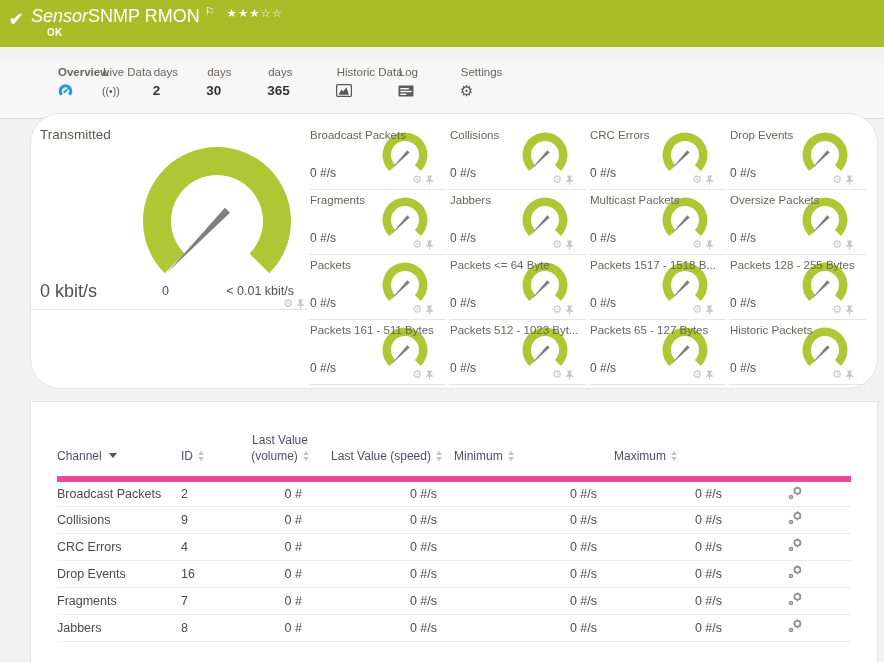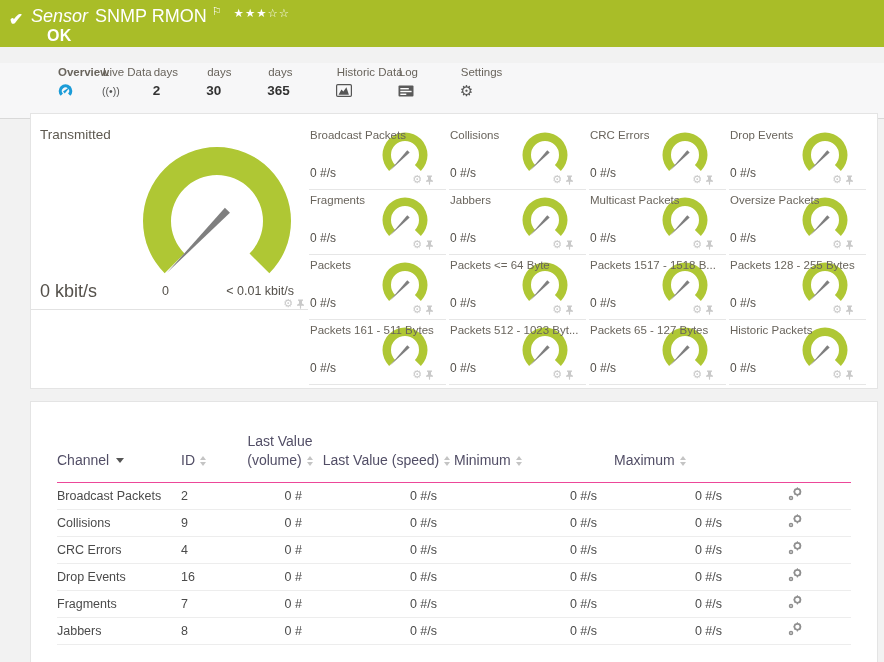--- a/index.html
+++ b/index.html
@@ -4,45 +4,45 @@
 <style>
   * { margin:0; padding:0; box-sizing:border-box; }
   html,body { width:884px; height:662px; overflow:hidden; background:#f2f2f2;
               font-family:"Liberation Sans", sans-serif; }
   .page { position:relative; width:884px; height:662px; overflow:hidden; background:#f2f2f2; }
 
   
   .topbar { position:absolute; left:0; top:0; width:884px; height:47px; background:#a9bd28; }
   .check { position:absolute; left:9px; top:9px; color:#fff; font-size:17px; font-weight:bold; }
   .titleline { position:absolute; left:31px; top:5px; color:#fff; font-size:18px; white-space:nowrap; }
-  .titleline .type { font-style:italic; font-weight:300; margin-right:7px; }
+  .titleline .type { font-style:italic; font-weight:300; }
   .titleline .name { font-weight:400; }
   .flag { font-size:11px; vertical-align:7px; margin-left:5px; cursor:pointer; }
   .stars { margin-left:12px; font-size:11.5px; letter-spacing:1px; vertical-align:5px; }
   .stars span { cursor:pointer; }
-  .statusline { position:absolute; left:47px; top:27px; color:#fff; font-size:16px; font-weight:bold; letter-spacing:.3px; }
+  .statusline { position:absolute; left:47px; top:27px; color:#fff; font-size:10px; font-weight:bold; letter-spacing:.3px; }
 
   
   .tabs { position:absolute; left:0; top:63px; width:884px; height:56px; background:#f7f7f8;
           border-bottom:1px solid #d9d9d9; display:flex; align-items:center; padding-left:57px; }
   .tab { position:relative; height:100%; display:flex; align-items:center; gap:7px;
          font-size:13.5px; color:#555; cursor:pointer; white-space:nowrap; }
   .tab + .tab { margin-left:46px; }
   .tab:nth-child(2) { margin-left:28px; }
   .tab:nth-child(3) { margin-left:33px; }
   .tab .num { font-weight:700; color:#333; }
   .tab.active { color:#222; font-weight:700; }
   .tab.active::after { content:""; position:absolute; left:0; right:0; bottom:0; height:3px; background:#1b9cd8; }
   .ticon { display:inline-flex; align-items:center; color:#555; }
   .livetxt { font-size:10.5px; letter-spacing:0; color:#555; }
   .gearglyph { font-size:15px; color:#555; line-height:1; }
 
   
   .card { position:absolute; left:30px; width:848px; background:#fff; border:1px solid #e4e4e4; }
-  .gauges-card { top:113px; height:276px; }
+  .gauges-card { top:113px; height:276px;border-radius:30px; }
   .table-card  { top:401px; height:262px; padding:0 26px; overflow:hidden; }
 
   
   .primary { position:absolute; left:0; top:0; width:277px; height:196px; border-bottom:1px solid #e2e2e2; }
   .ptitle { position:absolute; left:9px; top:13px; font-size:13.5px; color:#5e5950; }
   .pgauge { position:absolute; left:106px; top:31px; }
   .pvalue { position:absolute; left:9px; bottom:7px; font-size:18px; color:#54504a; }
   .pmin   { position:absolute; left:131px; bottom:11px; font-size:12.5px; color:#54504a; }
   .pmax   { position:absolute; right:14px; bottom:11px; font-size:12.5px; color:#54504a; }
   .picons { position:absolute; right:3px; bottom:0px; display:flex; gap:3px; align-items:center; }
@@ -56,22 +56,22 @@
   .tgauge { position:absolute; right:15px; top:6px; z-index:1; line-height:0; }
   .tvalue { position:absolute; left:1px; bottom:9px; font-size:12px; color:#54504a; }
   .ticons { position:absolute; right:12px; bottom:4px; display:flex; gap:3px; align-items:center; }
   .mini-gear { font-size:11px; color:#c9c9c9; line-height:1; cursor:pointer; }
   .pin-icon { cursor:pointer; line-height:0; }
 
   
   table { width:100%; border-collapse:collapse; table-layout:fixed; }
   col.c0{width:124px} col.c1{width:60px} col.c2{width:78px} col.c3{width:135px}
   col.c4{width:160px} col.c5{width:125px} col.c6{width:auto}
-  thead th { font-size:14px; font-weight:400; color:#524e66; padding:30px 0 12px;
-             border-bottom:1px solid #ec4899; vertical-align:bottom; line-height:1.35; cursor:pointer; }
+  thead th { font-size:12px; font-weight:400; color:#524e66; padding:30px 0 12px;
+             border-bottom:6px solid #ec4899; vertical-align:bottom; line-height:1.35; cursor:pointer; }
   thead th.c0, thead th.c1 { text-align:left; }
   thead th.c2, thead th.c3 { text-align:center; }
   thead th.c4, thead th.c5 { text-align:left; padding-right:17px; }
   tbody td { font-size:12.5px; color:#4b4b4b; height:27px; border-bottom:1px solid #ededed; padding:0; }
   tbody td.c0, tbody td.c1 { text-align:left; }
   tbody td.c2, tbody td.c3, tbody td.c4, tbody td.c5 { text-align:right; padding-right:17px; }
   tbody td.c6 { text-align:center; }
   .sorted-desc { display:inline-block; width:0; height:0; border-left:4px solid transparent;
                  border-right:4px solid transparent; border-top:5px solid #555; margin-left:7px; vertical-align:2px; }
   .sort { display:inline-block; margin-left:5px; vertical-align:-1px; }

